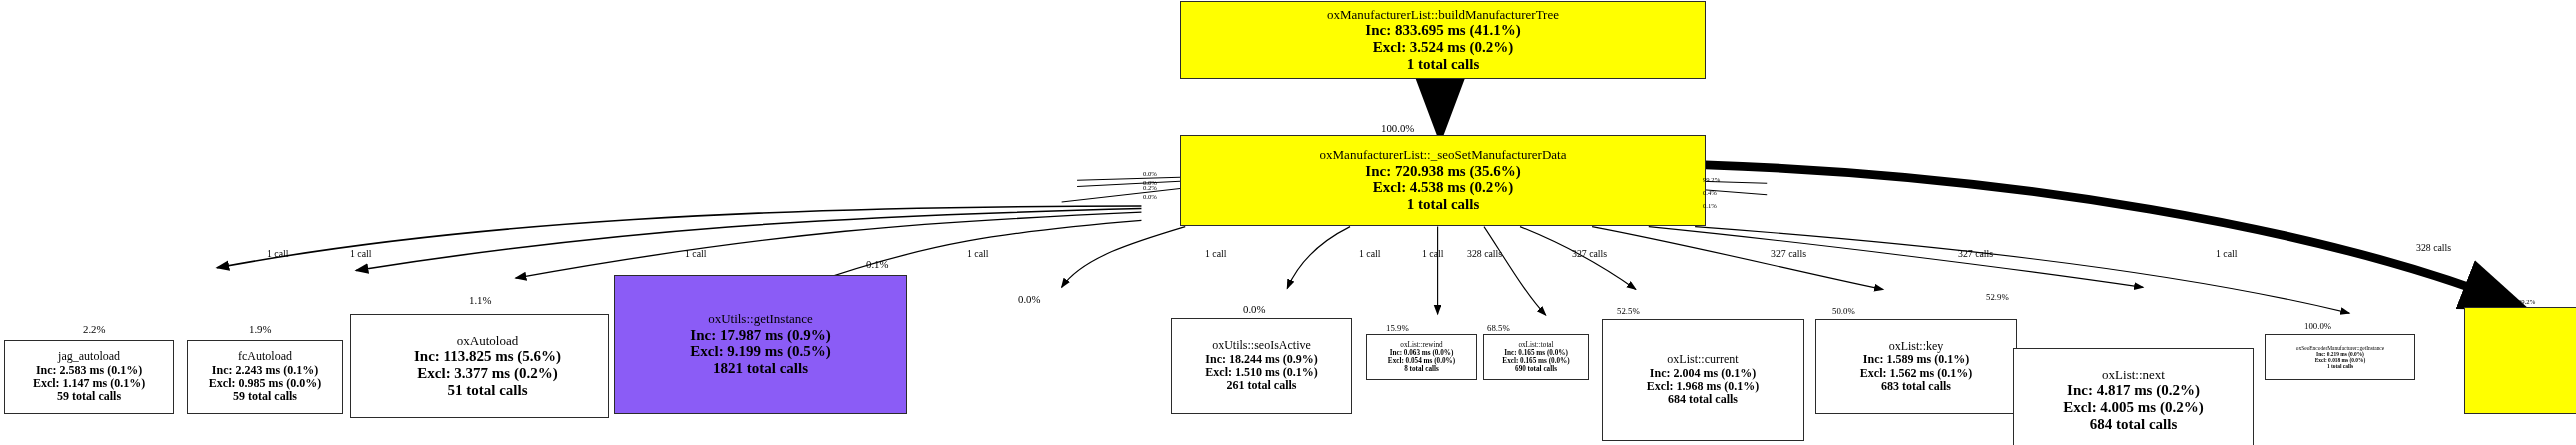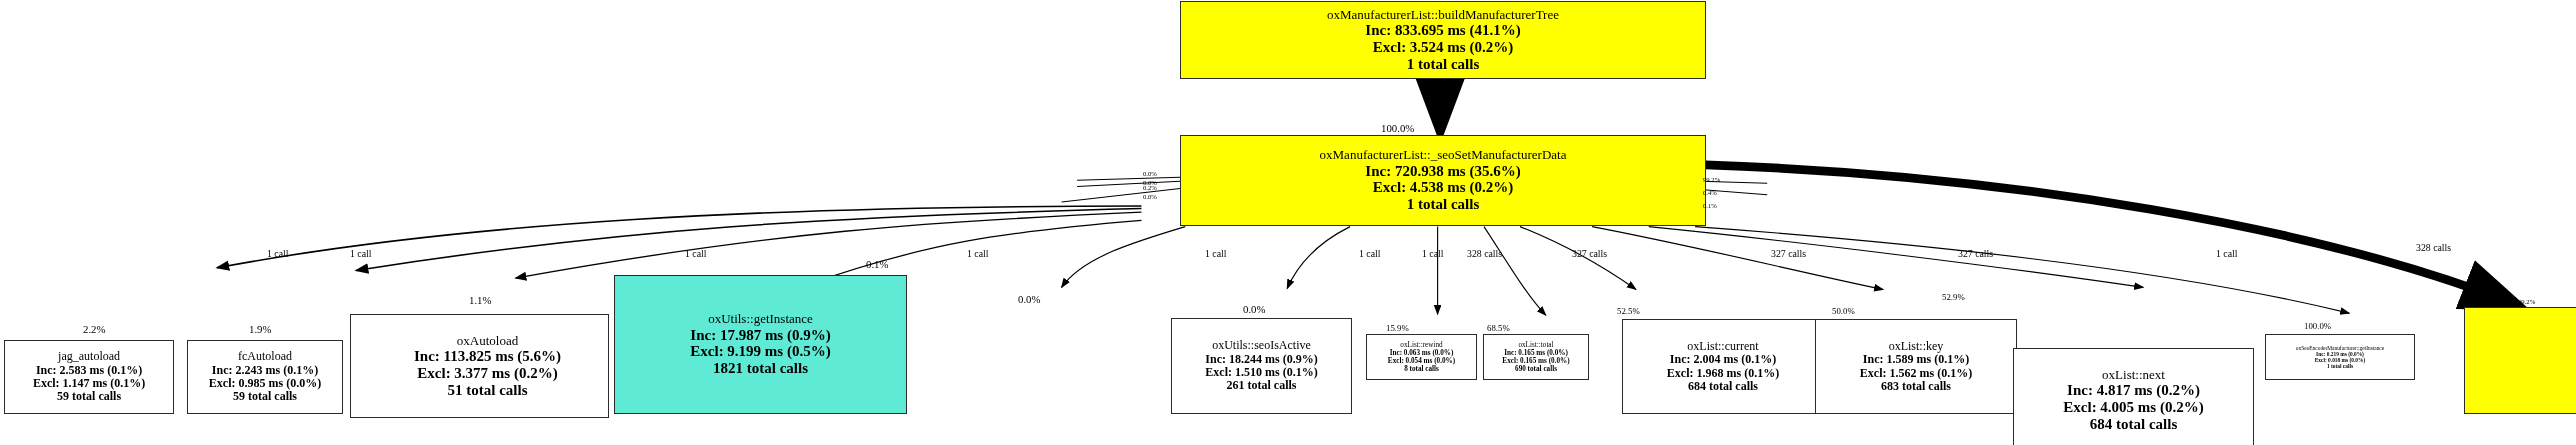--- a/index.html
+++ b/index.html
@@ -5,21 +5,21 @@
   html,body{margin:0;padding:0;background:#ffffff;}
   body{font-family:"Liberation Serif", serif;}
   #canvas{position:relative;width:2988px;height:445px;background:#ffffff;overflow:hidden;}
   svg.edges{position:absolute;left:0;top:0;width:2988px;height:445px;pointer-events:none;}
   .node{position:absolute;box-sizing:border-box;border:1px solid #2b2b2b;background:#ffffff;
         text-align:center;display:flex;flex-direction:column;justify-content:center;align-items:center;
         font-family:"Liberation Serif", serif;color:#000;line-height:1.12;}
   .node .title{white-space:nowrap;}
   .node .stat{white-space:nowrap;font-weight:bold;}
   .node.yellow{background:#ffff00;}
-  .node.red{background:#5eead4;}
+  .node.red{background:#8b5cf6;}
   .node.big{font-size:15px;}
   .node.big .title{font-size:13px;}
   .node.med{font-size:12px;}
   .node.med .title{font-size:12px;}
   .node.small{font-size:7.2px;}
   .node.small .title{font-size:7.2px;}
   .node.tiny{font-size:5.4px;}
   .node.tiny .title{font-size:5.4px;}
   .elabel{position:absolute;font-family:"Liberation Serif", serif;color:#000;white-space:nowrap;}
   .elabel.pct{font-size:10.8px;}
@@ -125,21 +125,21 @@
     <div class="stat">8 total calls</div>
   </div>
 
   <div class="node small" style="left:1483px;top:334px;width:106px;height:46px;">
     <div class="title">oxList::total</div>
     <div class="stat">Inc: 0.165 ms (0.0%)</div>
     <div class="stat">Excl: 0.165 ms (0.0%)</div>
     <div class="stat">690 total calls</div>
   </div>
 
-  <div class="node med" style="left:1602px;top:319px;width:202px;height:95px;margin-left:20px;">
+  <div class="node med" style="left:1602px;top:319px;width:202px;height:122px;">
     <div class="title">oxList::current</div>
     <div class="stat">Inc: 2.004 ms (0.1%)</div>
     <div class="stat">Excl: 1.968 ms (0.1%)</div>
     <div class="stat">684 total calls</div>
   </div>
 
   <div class="node med" style="left:1815px;top:319px;width:202px;height:95px;">
     <div class="title">oxList::key</div>
     <div class="stat">Inc: 1.589 ms (0.1%)</div>
     <div class="stat">Excl: 1.562 ms (0.1%)</div>
@@ -182,21 +182,21 @@
   <div class="elabel pct" style="left:83px;top:323px;">2.2%</div>
   <div class="elabel pct" style="left:249px;top:323px;">1.9%</div>
   <div class="elabel pct" style="left:469px;top:294px;">1.1%</div>
   <div class="elabel pct" style="left:866px;top:258px;">0.1%</div>
   <div class="elabel pct" style="left:1018px;top:293px;">0.0%</div>
   <div class="elabel pct" style="left:1243px;top:303px;">0.0%</div>
   <div class="elabel pct sm" style="left:1386px;top:323px;">15.9%</div>
   <div class="elabel pct sm" style="left:1487px;top:323px;">68.5%</div>
   <div class="elabel pct sm" style="left:1617px;top:306px;">52.5%</div>
   <div class="elabel pct sm" style="left:1832px;top:306px;">50.0%</div>
-  <div class="elabel pct sm" style="left:1942px;top:292px;">52.9%</div>
+  <div class="elabel pct sm" style="left:1986px;top:292px;">52.9%</div>
   <div class="elabel pct sm" style="left:2304px;top:321px;">100.0%</div>
   <div class="elabel pct xs" style="left:2518px;top:298px;">99.2%</div>
 
   <div class="elabel calls" style="left:267px;top:248px;">1 call</div>
   <div class="elabel calls" style="left:350px;top:248px;">1 call</div>
   <div class="elabel calls" style="left:685px;top:248px;">1 call</div>
   <div class="elabel calls" style="left:967px;top:248px;">1 call</div>
   <div class="elabel calls" style="left:1205px;top:248px;">1 call</div>
   <div class="elabel calls" style="left:1359px;top:248px;">1 call</div>
   <div class="elabel calls" style="left:1422px;top:248px;">1 call</div>

